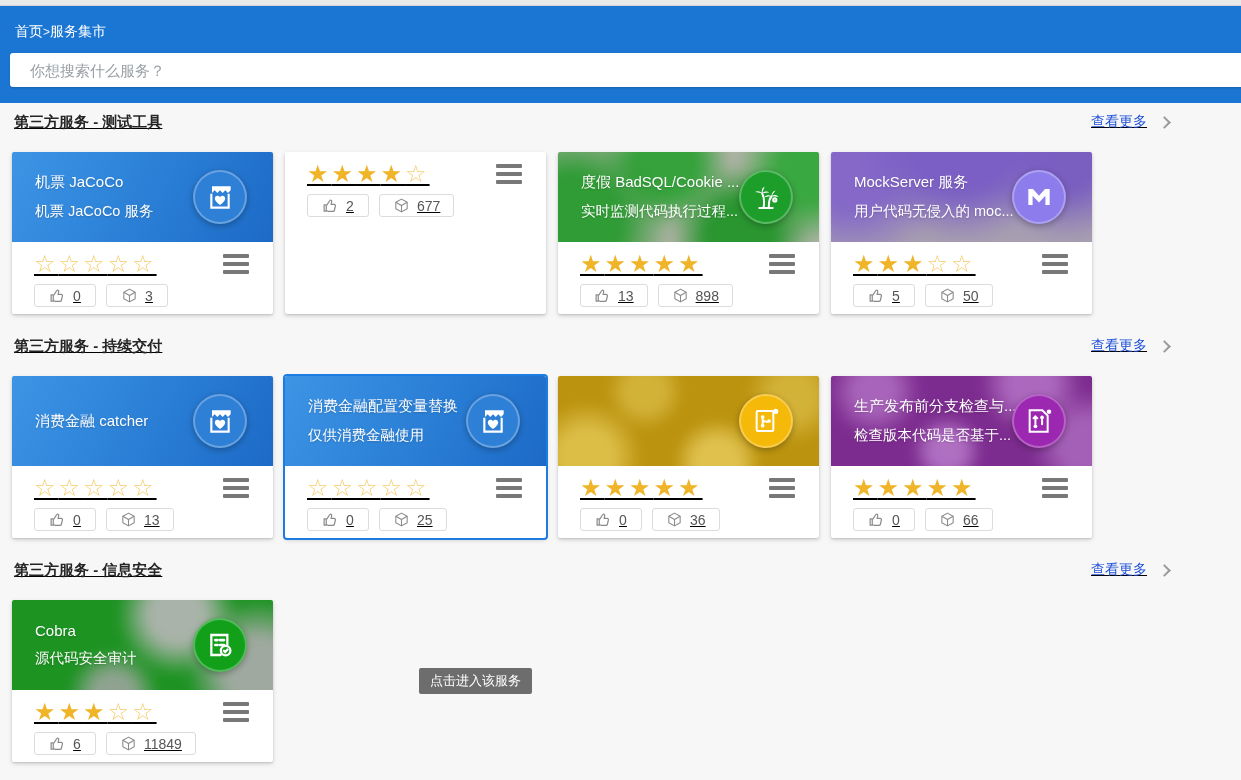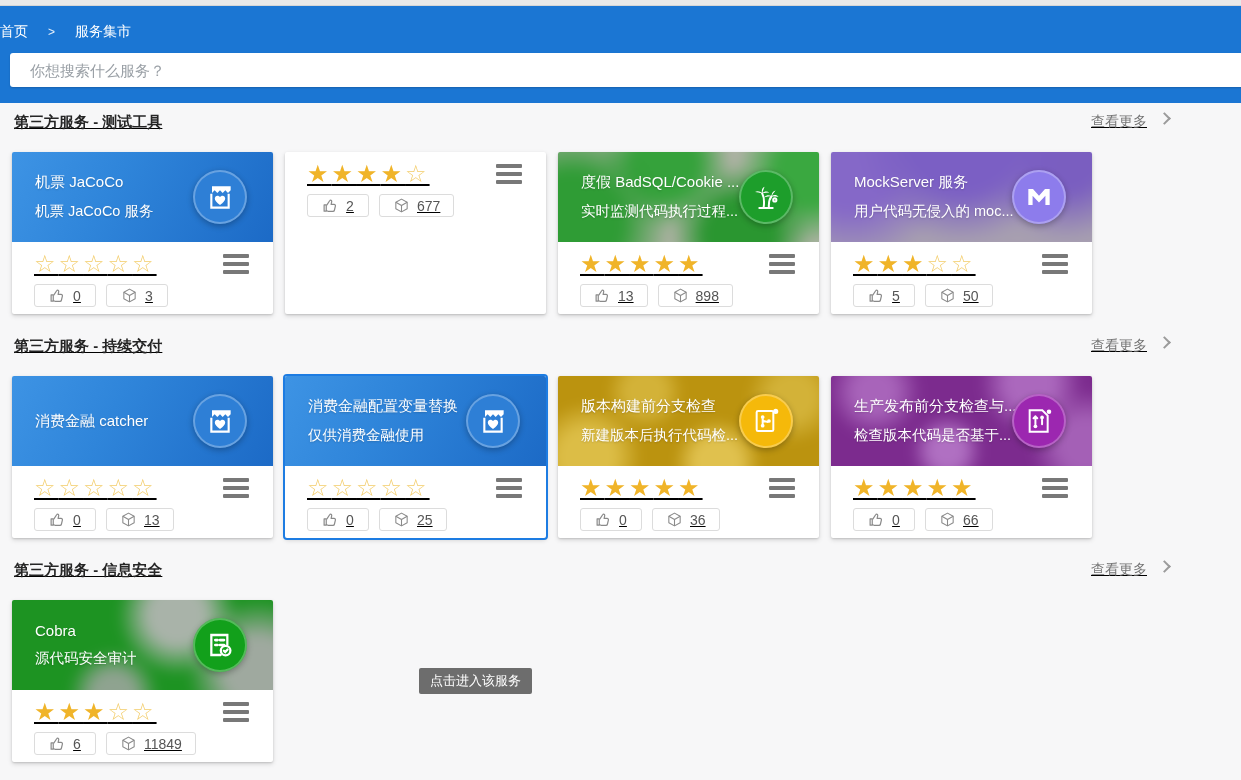--- a/index.html
+++ b/index.html
@@ -1,31 +1,31 @@
 <!DOCTYPE html>
 <html><head>
 <meta charset="utf-8">
 <style>
   html,body{margin:0;padding:0;width:1241px;height:780px;overflow:hidden;
     background:#f7f7f8;font-family:"Liberation Sans","DejaVu Sans",sans-serif;}
   .top-strip{height:5px;background:#e9e9e9;border-bottom:1px solid #d6d6d6;}
   .blue-band{background:#1b76d3;padding-top:17px;height:80px;}
-  .crumbs{display:flex;align-items:center;gap:20px;color:#fff;font-size:14px;height:17px;}
+  .crumbs{display:flex;align-items:center;gap:0;padding-left:15px;color:#fff;font-size:14px;height:17px;}
   .crumb{cursor:pointer;}
   .crumb-sep{font-size:12px;color:#e8f1fb;}
   .search-wrap{margin:13px 0 0 10px;}
   .search-input{display:block;width:1223px;height:34px;border:none;border-radius:3px;
     background:#fff;padding:0 0 0 20px;font-size:15px;color:#333;outline:none;
     box-shadow:0 1px 2px rgba(0,0,0,.18);font-family:inherit;}
   .search-input::placeholder{color:#9aa0a6;}
   main{position:relative;text-decoration:underline;}
   .sec-head{display:flex;justify-content:space-between;align-items:center;
     padding:0 72px 0 14px;margin-top:9px;height:20px;}
   .sec-title{font-size:15px;font-weight:600;color:#262626;}
-  .see-more{display:flex;font-size:14px;color:#737373;cursor:pointer;}
+  .see-more{display:flex;align-items:center;font-size:14px;color:#1d4ed8;cursor:pointer;}
   .chev{width:7px;height:7px;border-top:2px solid #9b9b9b;border-right:2px solid #9b9b9b;
     transform:rotate(45deg);margin-left:13px;margin-top:1px;}
   .cards{display:flex;gap:12px;padding-left:12px;margin-top:20px;}
   .sec{margin-top:22px;}
   .sec:first-child{margin-top:0;}
   .card{width:261px;background:#fff;border-radius:2px;cursor:pointer;
     box-shadow:0 1px 2px rgba(0,0,0,.13),0 2px 5px rgba(0,0,0,.14);}
   .card.hl{box-shadow:0 0 0 2px #1d7ce2,0 2px 5px rgba(0,0,0,.18);}
   .card-head{position:relative;height:90px;overflow:hidden;border-radius:2px 2px 0 0;}
   .card-head::before{content:"";position:absolute;inset:-14px;}
@@ -358,24 +358,20 @@
                     <path d="M4 7.5l8 4.5 8-4.5M12 12v9"></path>
                   </svg>
           <span class="stat-num">25</span>
         </span>
       </div>
     </div>
   </div>
 
   <div class="card">
     <div class="card-head head-gold">
-      <div class="titles">
-        <div class="card-title">版本构建前分支检查</div>
-        <div class="card-sub">新建版本后执行代码检...</div>
-      </div>
       <div class="icon-circle">
                 <svg viewBox="0 0 24 24" fill="none" stroke="#fff" stroke-width="1.5">
                   <rect x="5" y="4.5" width="12.5" height="15" rx="1"></rect>
                   <circle cx="9.5" cy="9" r="1.4" fill="#fff" stroke="none"></circle>
                   <circle cx="9.5" cy="15.5" r="1.4" fill="#fff" stroke="none"></circle>
                   <circle cx="14.2" cy="12" r="1.4" fill="#fff" stroke="none"></circle>
                   <path d="M9.5 10v4.2M9.8 11.5c1 1.4 3 .4 4 1.6"></path>
                   <circle cx="19.3" cy="4.8" r="1.9" fill="#fff" stroke="none"></circle>
                 </svg>
               </div>

